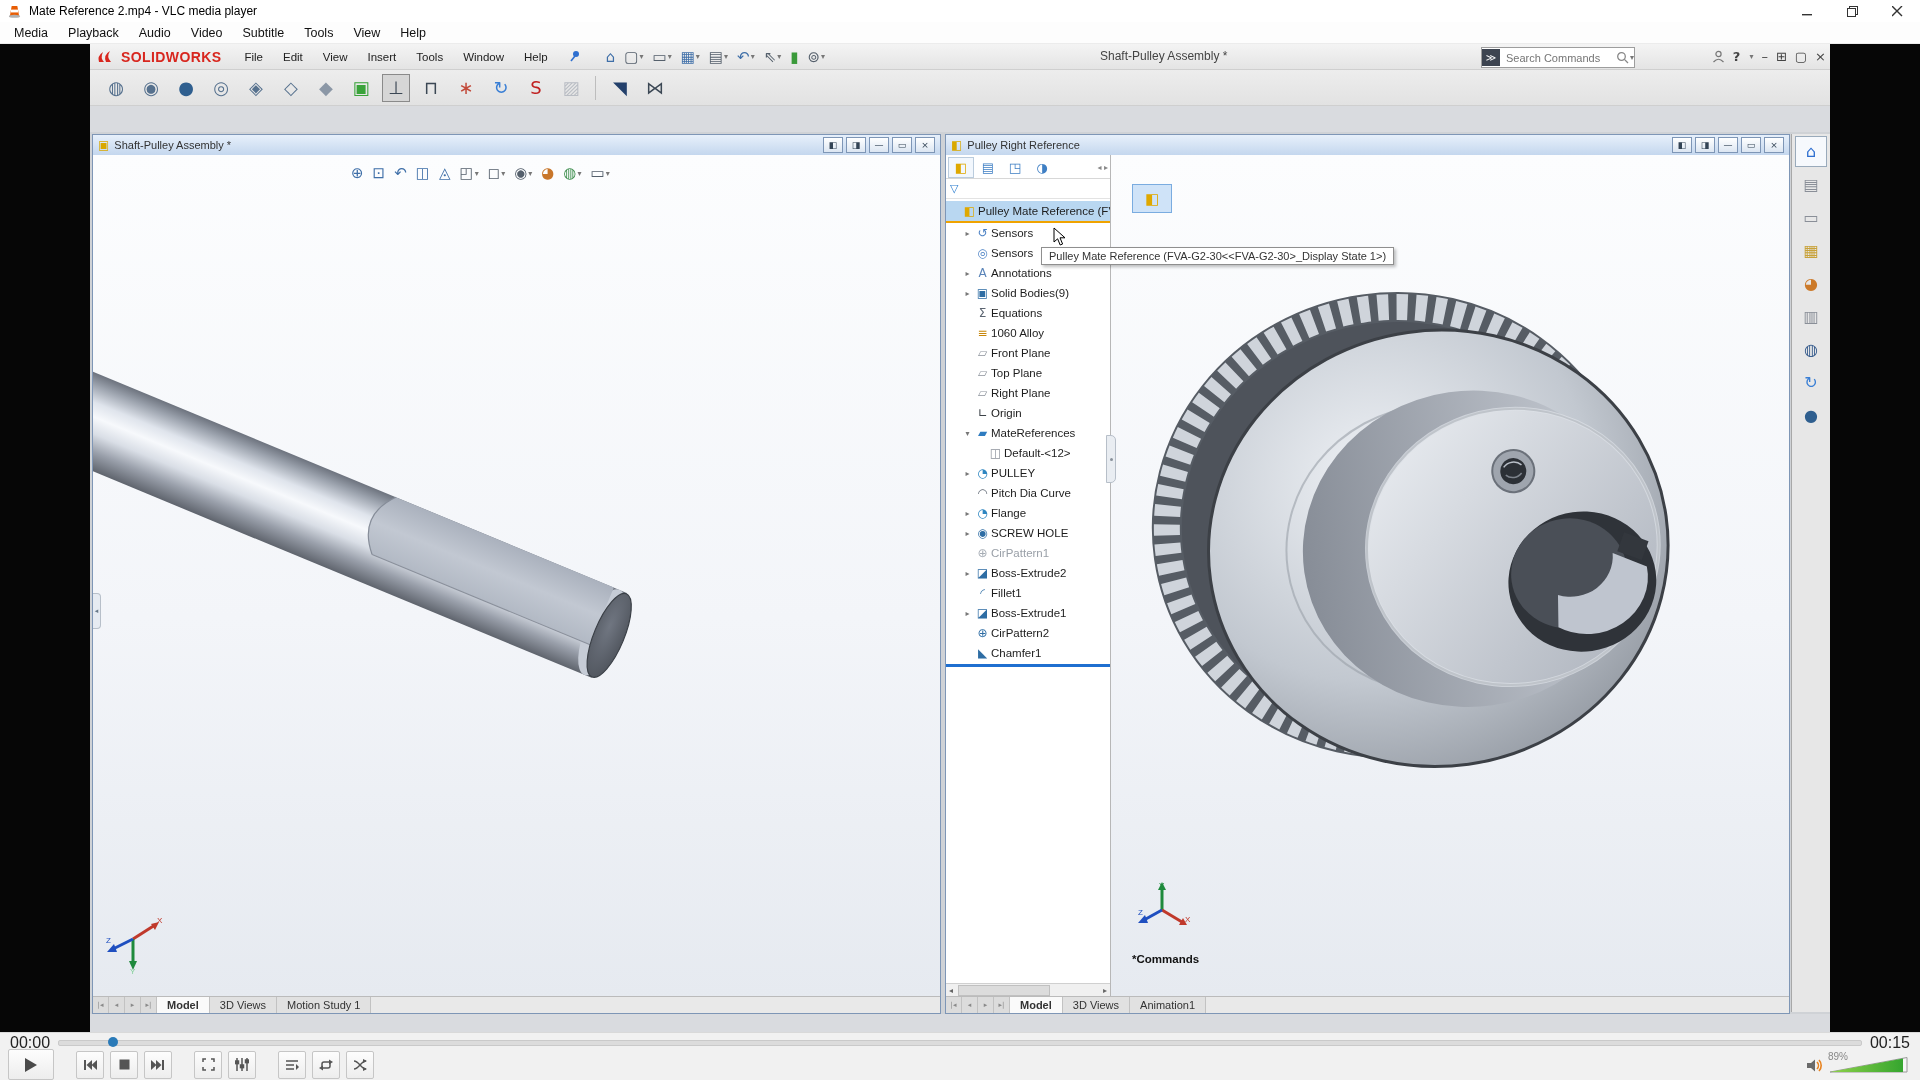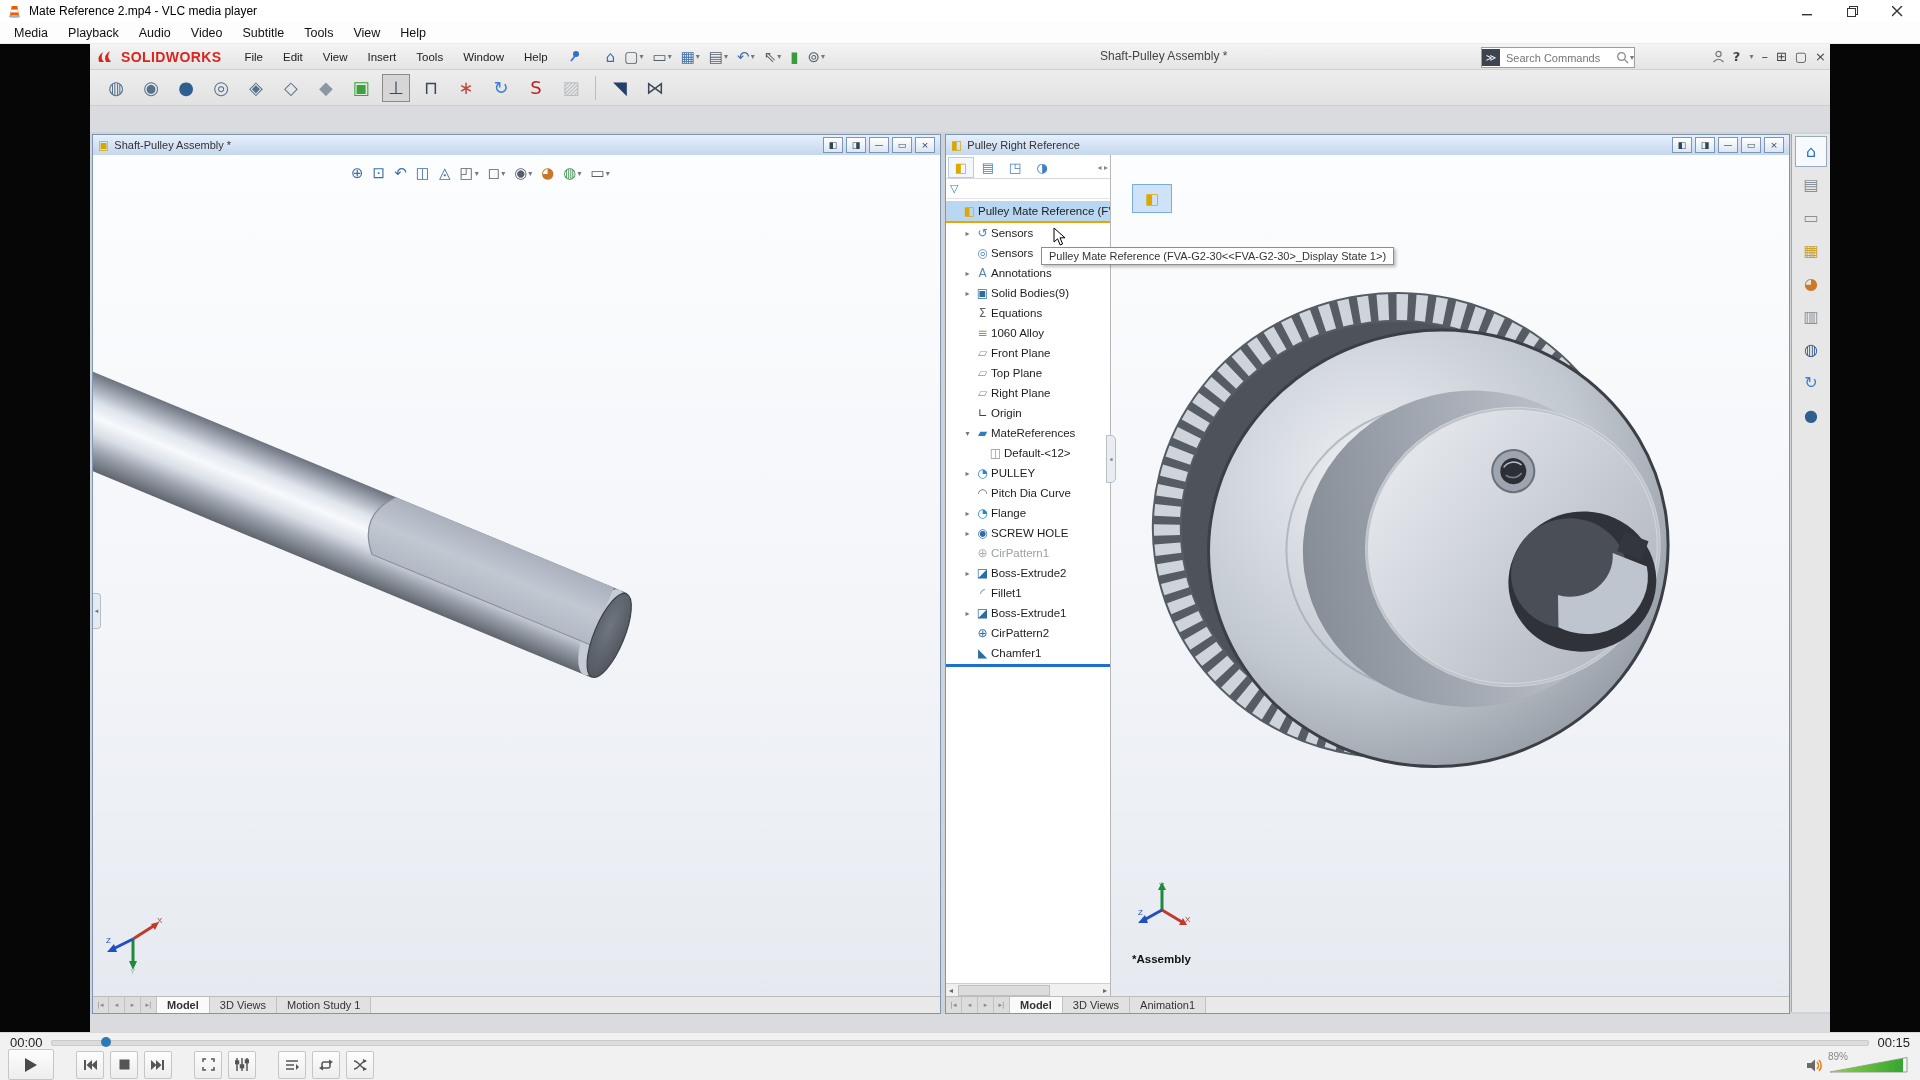--- a/index.html
+++ b/index.html
@@ -105,21 +105,21 @@
   .iso-label{position:absolute;left:186px;top:818px;font-size:11.5px;font-weight:bold;color:#111;}
   .triad{position:absolute;z-index:5;}
   
   .taskpane{position:absolute;right:0;top:2px;bottom:2px;width:38px;background:#e7e7e7;border-left:1px solid #a8a8a8;}
   .taskpane .tptool{width:30px;height:29px;margin:2px auto;display:flex;align-items:center;justify-content:center;
     border:1px solid transparent;}
   .taskpane .tptool.active{border:1px solid #9ab;background:#f6f9fd;}
   .taskpane .g{font-size:16px;}
   
   .vlc-controls{position:absolute;left:0;top:1032px;width:1920px;height:48px;background:#f1f1f1;border-top:1px solid #d9d9d9;box-sizing:border-box;}
-  .seekrow{position:absolute;left:10px;right:10px;top:3px;height:13px;display:flex;align-items:center;gap:8px;font-size:13px;color:#222;}
+  .seekrow{position:absolute;left:10px;right:10px;top:3px;height:13px;display:flex;align-items:center;gap:8px;font-size:16px;color:#222;}
   .seektrack{flex:1;height:4px;background:#dcdcdc;border:1px solid #cacaca;border-radius:2px;position:relative;}
   .seekthumb{position:absolute;top:-4px;width:10px;height:10px;border-radius:50%;background:#2a7ab8;margin-left:-5px;}
   .btnrow{position:absolute;left:8px;right:8px;top:17px;height:29px;display:flex;align-items:center;gap:6px;}
   .vbtn{height:26px;min-width:26px;border:1px solid #c6c6c6;border-radius:2px;background:linear-gradient(#fdfdfd,#ededed);
     display:flex;align-items:center;justify-content:center;}
   .vbtn.play{width:44px;height:29px;}
   .vgap{width:10px;}
   .volcluster{margin-left:auto;display:flex;align-items:flex-end;gap:6px;position:relative;padding-right:4px;}
   .vol-label{position:absolute;right:64px;top:-6px;font-size:10px;color:#888;}
 </style>
@@ -618,21 +618,21 @@
           </div>
 
       <div class="dragicon">
             <span class="g">◧</span>
           </div>
       <div class="tooltip">Pulley Mate Reference  (FVA-G2-30&lt;&lt;FVA-G2-30&gt;_Display State 1&gt;)</div>
       <svg class="cursor" width="16" height="20" viewBox="0 0 16 20">
         <polygon points="1,1 1,15 4.6,11.8 7.2,18 9.6,17 7,10.8 12,10.8" fill="#fff" stroke="#000" stroke-width="1"></polygon>
       </svg>
 
-      <div class="iso-label">*Assembly</div>
+      <div class="iso-label">*Commands</div>
       <svg class="triad" style="left:190px;top:745px;" width="56" height="62" viewBox="0 0 56 62">
         <path d="M26,30 L26,8" stroke="#1e8a3c" stroke-width="3"></path>
             <polygon points="26,2 22,10 30,10" fill="#1e8a3c"></polygon>
         <text x="23" y="8" font-size="8" fill="#1e8a3c">Y</text>
         <path d="M26,30 L46,42" stroke="#c0392b" stroke-width="3"></path>
             <polygon points="51,45 43,45 47,38" fill="#c0392b"></polygon>
         <text x="49" y="42" font-size="8" fill="#c0392b">X</text>
         <path d="M26,30 L8,40" stroke="#1f4fc0" stroke-width="3"></path>
             <polygon points="2,43 9,35 12,43" fill="#1f4fc0"></polygon>
         <text x="2" y="35" font-size="8" fill="#1f4fc0">Z</text>

